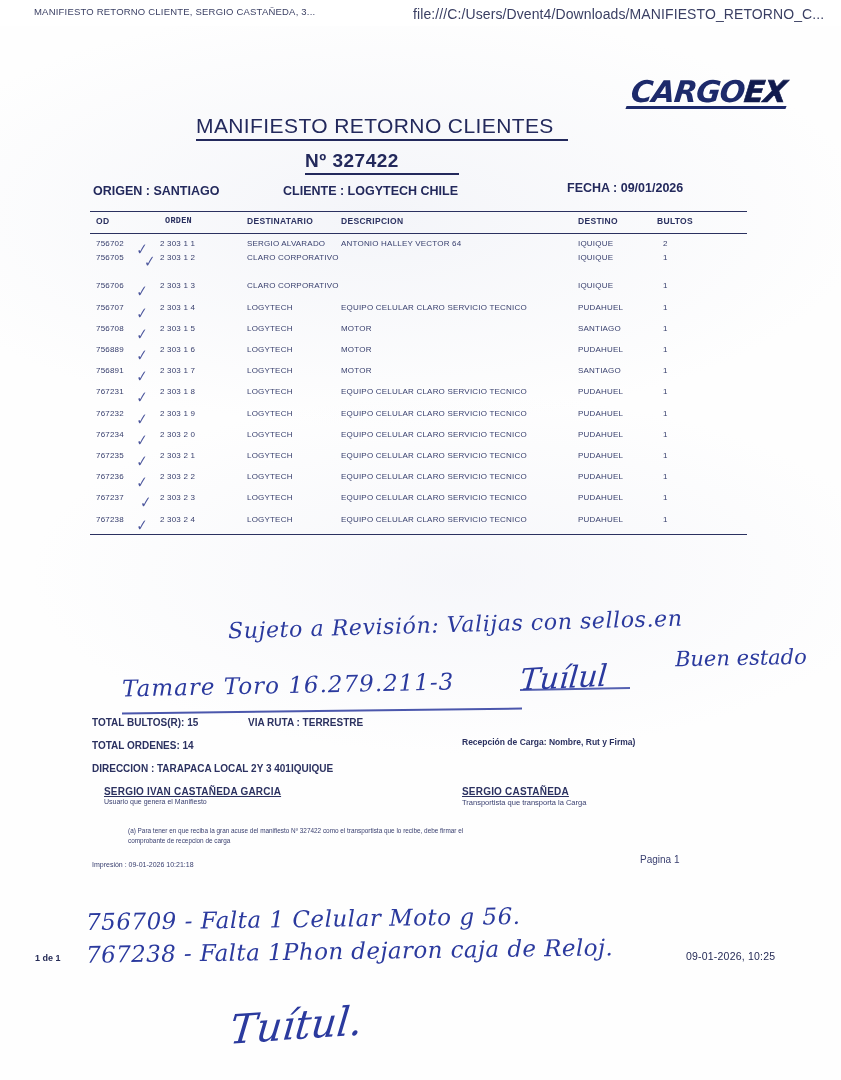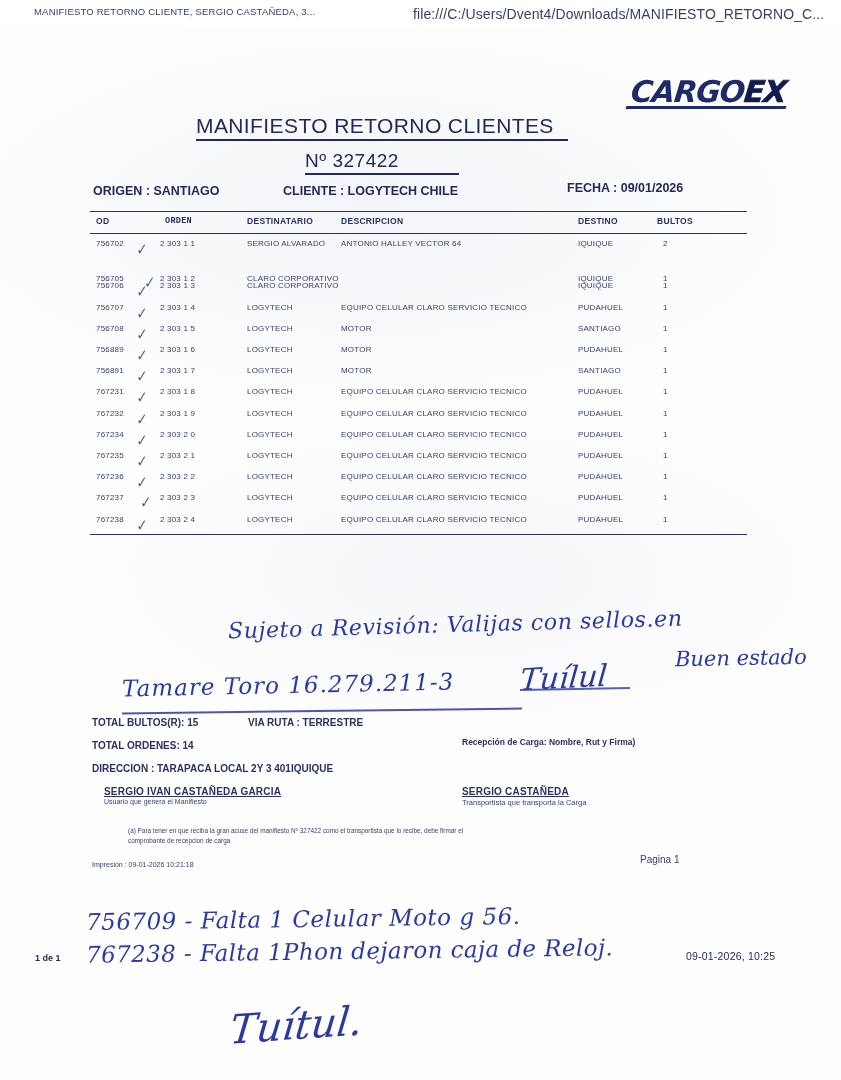--- a/index.html
+++ b/index.html
@@ -99,21 +99,21 @@
   }
   .doc-title-rule {
     position: absolute;
     left: 196px; top: 113px;
     width: 372px; height: 2px;
     background: #23295c;
   }
   .doc-number {
     position: absolute;
     left: 305px; top: 124px;
-    font-weight: normal;
+    font-weight: bold;
     font-size: 19px;
     letter-spacing: .5px;
     color: #23295c;
     text-align: right;
   }
   .doc-number-rule {
     position: absolute;
     left: 305px; top: 147px;
     width: 154px; height: 2px;
     background: #23295c;
@@ -353,21 +353,21 @@
   <div class="rows" id="table-rows">
       <div class="row" style="top: 0px;">
         <span class="c0">756702</span>
         <span class="tick">✓</span>
         <span class="c1">2 303 1 1</span>
         <span class="c2">SERGIO ALVARADO</span>
         <span class="c3">ANTONIO HALLEY VECTOR 64</span>
         <span class="c4">IQUIQUE</span>
         <span class="c5">2</span>
       </div>
-      <div class="row" style="top: 35px; text-align: right;">
+      <div class="row" style="top: 14px; text-align: right;">
         <span class="c0">756705</span>
         <span class="tick">✓</span>
         <span class="c1">2 303 1 2</span>
         <span class="c2">CLARO CORPORATIVO</span>
         <span class="c3"></span>
         <span class="c4">IQUIQUE</span>
         <span class="c5">1</span>
       </div>
       <div class="row" style="top: 42.4px;">
         <span class="c0">756706</span>

